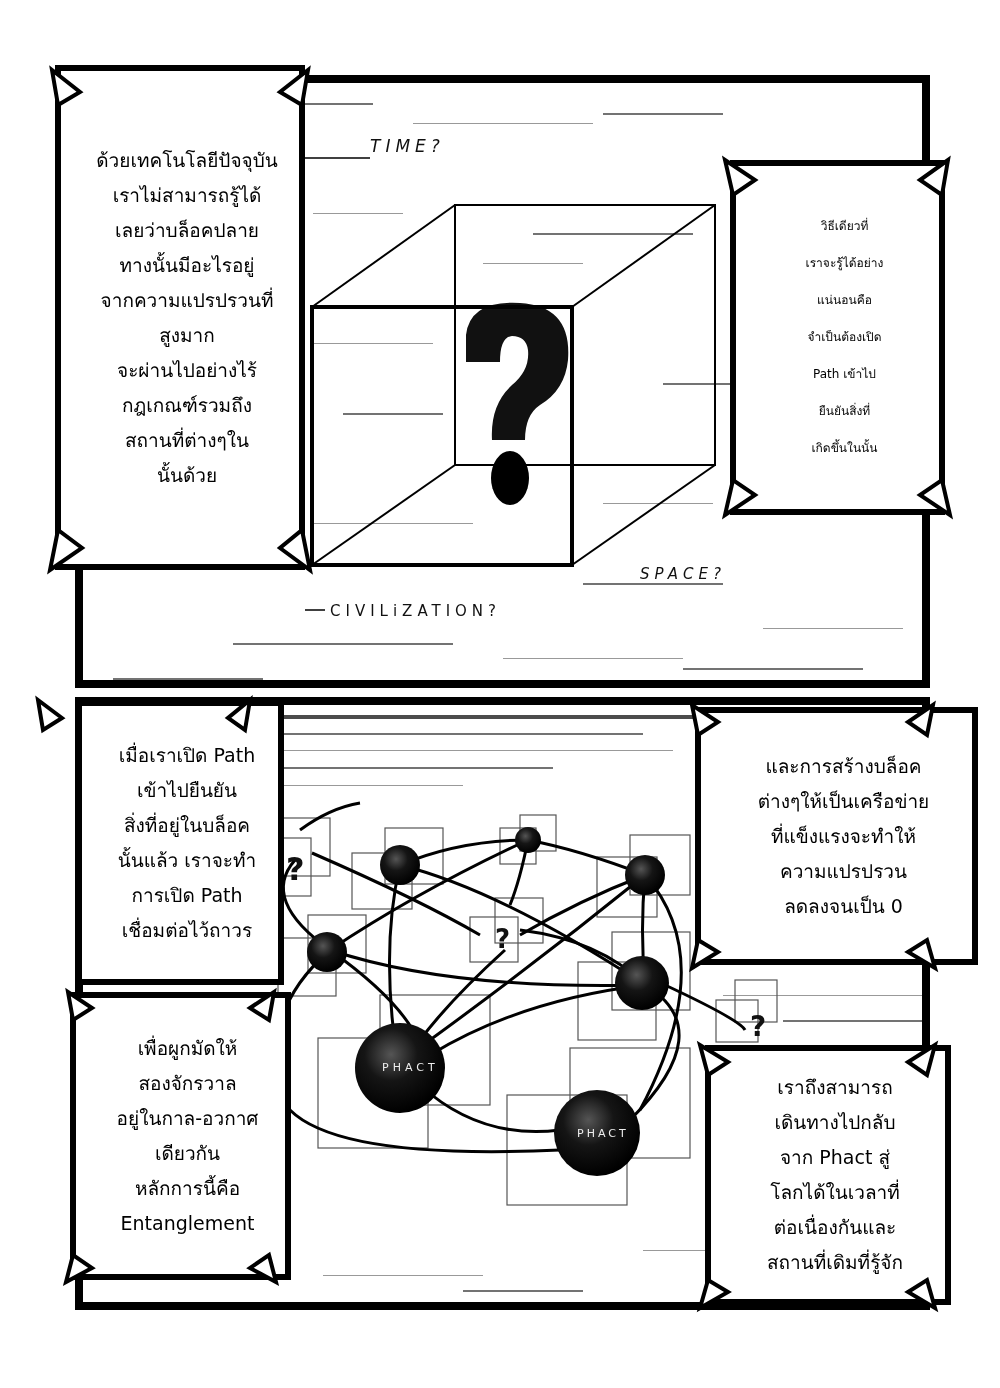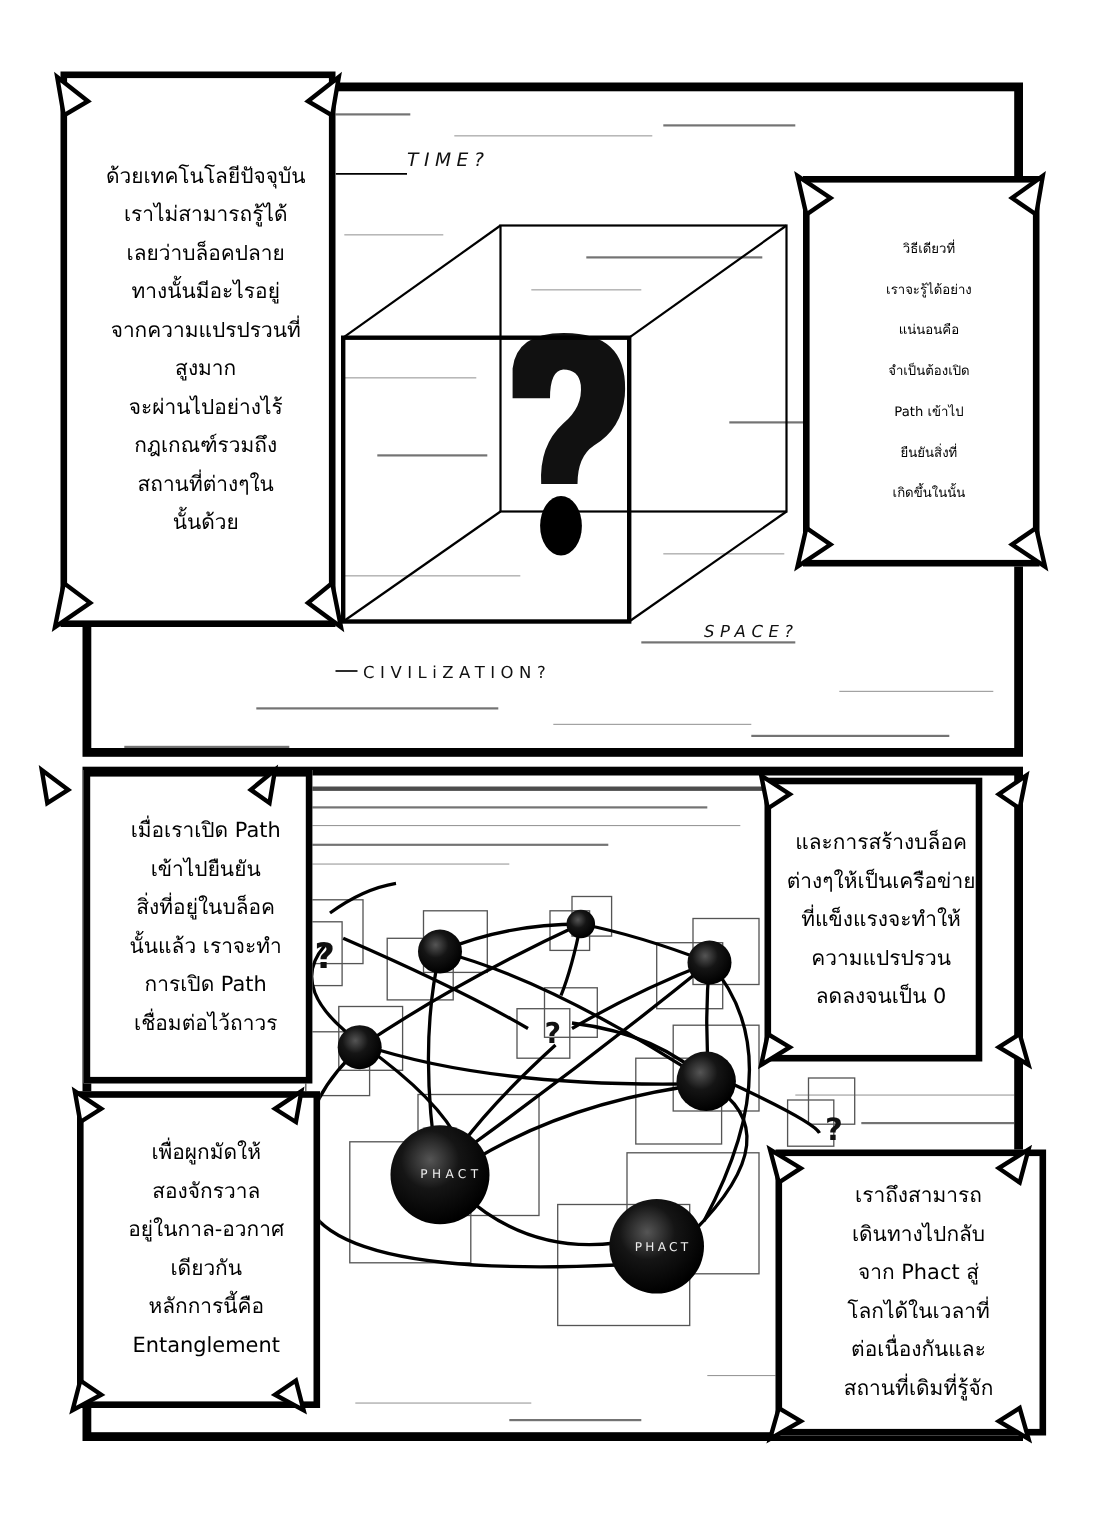--- a/index.html
+++ b/index.html
@@ -187,21 +187,21 @@
 
 <div class="caption" style="left:70px; top:992px; width:221px; height:288px;">
   <span class="line">เพื่อผูกมัดให้</span>
   <span class="line">สองจักรวาล</span>
   <span class="line">อยู่ในกาล-อวกาศ</span>
   <span class="line">เดียวกัน</span>
   <span class="line">หลักการนี้คือ</span>
   <span class="line">Entanglement</span>
 </div>
 
-<div class="caption" style="left:695px; top:707px; width:198px; height:258px;">
+<div class="caption" style="left:695px; top:707px; width:283px; height:258px;">
   <span class="line">และการสร้างบล็อค</span>
   <span class="line">ต่างๆให้เป็นเครือข่าย</span>
   <span class="line">ที่แข็งแรงจะทำให้</span>
   <span class="line">ความแปรปรวน</span>
   <span class="line">ลดลงจนเป็น 0</span>
 </div>
 
 <div class="caption" style="left:705px; top:1045px; width:246px; height:260px;">
   <span class="line">เราถึงสามารถ</span>
   <span class="line">เดินทางไปกลับ</span>

